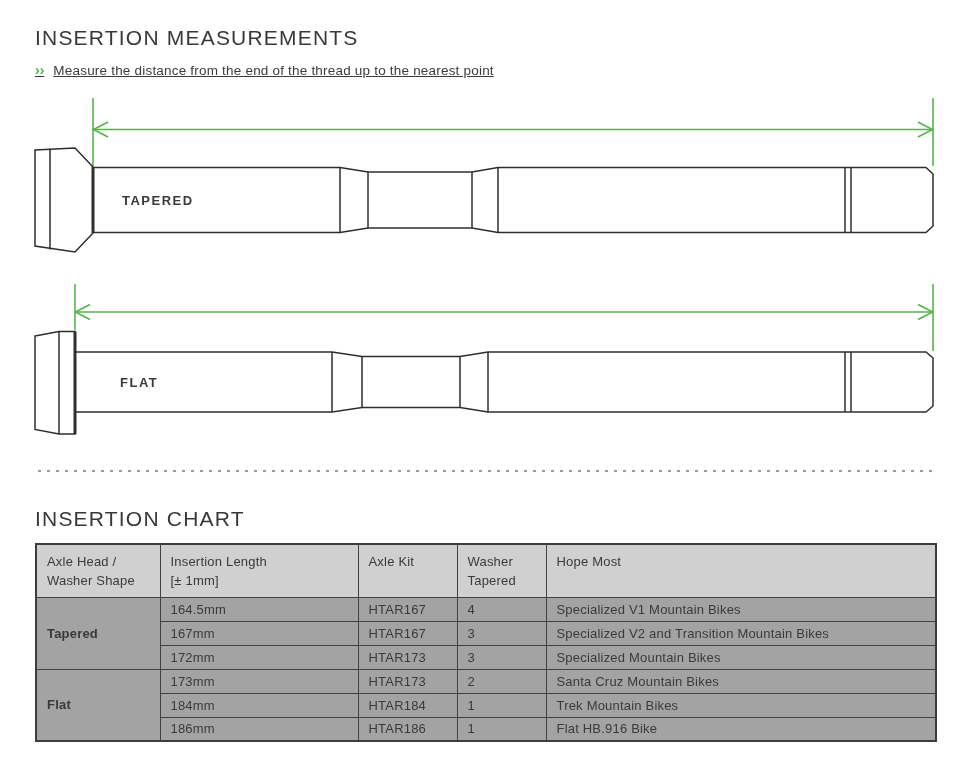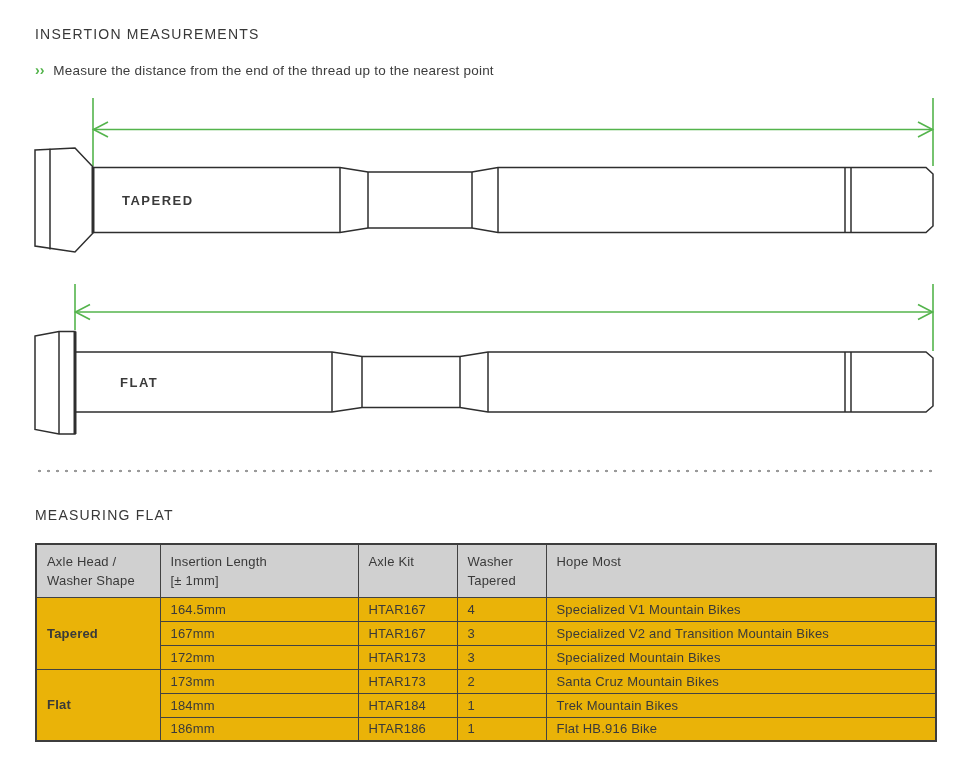--- a/index.html
+++ b/index.html
@@ -5,28 +5,28 @@
   * { margin: 0; padding: 0; box-sizing: border-box; }
   html, body { background: #ffffff; }
   body {
     width: 970px; height: 776px; position: relative;
     font-family: "Liberation Sans", sans-serif;
     color: #3a3a3a;
     overflow: hidden;
   }
   .page-title {
     position: absolute; left: 35px;
-    font-size: 14px; font-weight: normal; letter-spacing: 1.2px;
+    font-size: 21px; font-weight: normal; letter-spacing: 1.2px;
     color: #383838;
   }
   #title1 { top: 26px; }
   #title2 { top: 507px; }
   .subtitle {
     position: absolute; left: 35px; top: 62px;
-    font-size: 13.5px; color: #3c3c3c; letter-spacing: 0.2px;
+    font-size: 13.5px; color: #3c3c3c; letter-spacing: 0.2px; text-decoration: underline;
   }
   .subtitle .marker {
     color: #54b44c; font-weight: bold; letter-spacing: 0px;
     margin-right: 9px; font-size: 14px;
   }
   .diagram-svg { position: absolute; left: 0; top: 0; }
   .diagram-svg text {
     font-family: "Liberation Sans", sans-serif;
     font-size: 13px; font-weight: bold; fill: #3a3a3a; letter-spacing: 1.5px;
   }
@@ -44,21 +44,21 @@
     border: 1.5px solid #424242;
   }
   table.measuring { border: 2px solid #3d3d3d; }
   table.measuring thead th {
     background: #d0d0d0; font-weight: normal; text-align: left;
     vertical-align: top; padding: 8px 10px 6px 10px; height: 52px;
     line-height: 1.45; letter-spacing: 0.2px;
   }
   table.measuring tbody td {
     height: 24px; padding: 2px 8px 2px 10px; vertical-align: middle;
-    background: #eab308; letter-spacing: 0.2px;
+    background: #a3a3a3; letter-spacing: 0.2px;
   }
   td.group-cell { font-weight: bold; }
   td.kit-merge { border-bottom-style: hidden; }
 </style>
 </head>
 <body>
 
 <h1 class="page-title" id="title1">INSERTION MEASUREMENTS</h1>
 
 <div class="subtitle">
@@ -107,21 +107,21 @@
     <line x1="851" y1="352" x2="851" y2="412"></line>
     <path d="M35,336 L59,331.5 L75,331.5 L75,434 L59,434 L35,429.5 Z"></path>
     <line x1="59" y1="331.5" x2="59" y2="434"></line>
     <line x1="75" y1="331.5" x2="75" y2="434" stroke-width="3"></line>
   </g>
   <text x="120" y="387">FLAT</text>
 </svg>
 
 <div class="dotted-divider"></div>
 
-<h1 class="page-title" id="title2">MEASURING FLAT</h1>
+<h1 class="page-title" id="title2">INSERTION CHART</h1>
 
 <table class="measuring">
   <colgroup>
     <col style="width:124px">
       <col style="width:198px">
       <col style="width:99px">
       <col style="width:89px">
       <col style="width:390px">
   </colgroup>
   <thead>

